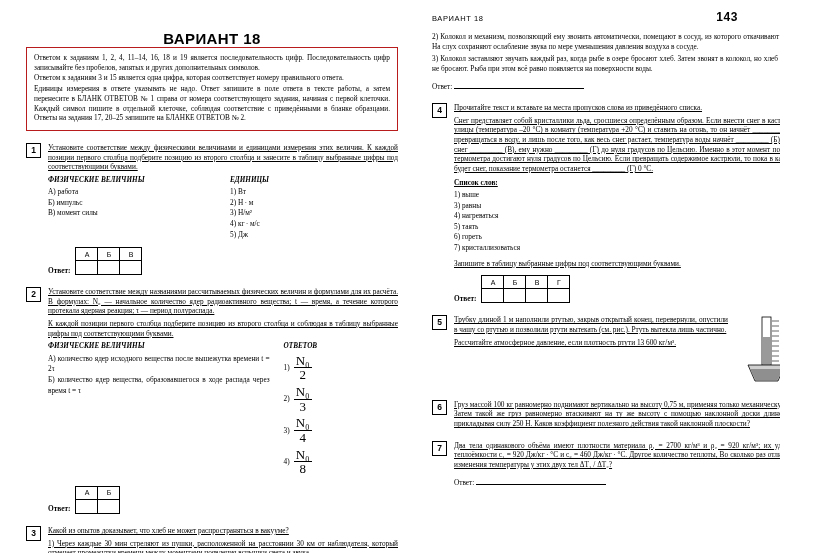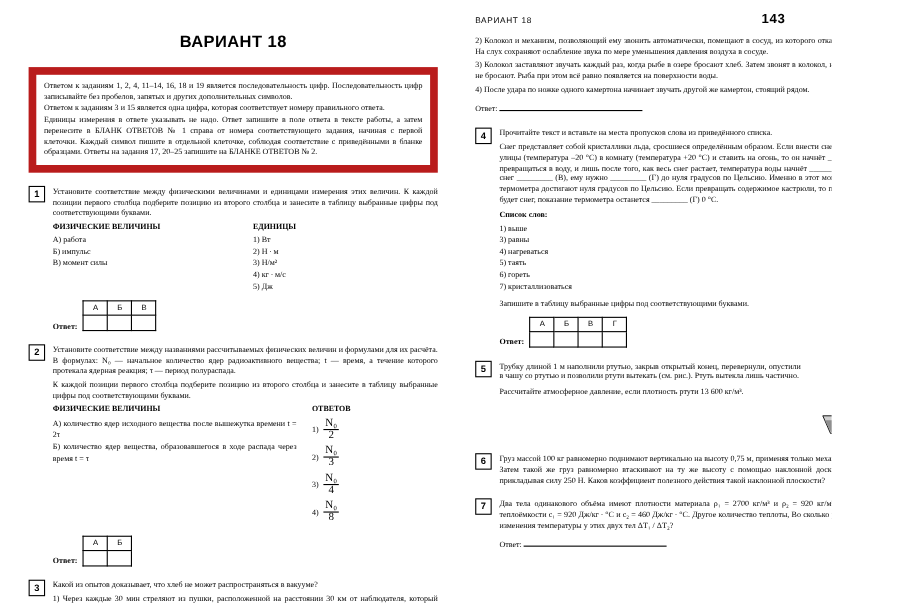--- a/index.html
+++ b/index.html
@@ -1,41 +1,41 @@
 <!DOCTYPE html>
 <html><head>
 <meta charset="utf-8">
 <style>
   html,body{margin:0;padding:0;background:#ffffff;}
   body{width:820px;height:553px;font-family:"Liberation Serif",serif;color:#000;}
-  .page{position:relative;width:756px;height:553px;overflow:hidden;}
+  .page{position:relative;width:756px;height:553px;overflow:hidden;padding-left:24px;}
   .col{position:absolute;top:0;width:372px;}
   .col-left{left:26px;}
   .col-right{left:432px;}
   .hdr{position:absolute;top:14px;font-size:7.5px;letter-spacing:.6px;font-family:"Liberation Sans",sans-serif;}
   .hdr-variant{left:432px;color:#000;}
   .hdr-page{right:42px;font-size:12px;font-weight:bold;font-family:"Liberation Sans",sans-serif;top:10px;}
   .title{text-align:center;font-size:15px;font-weight:bold;font-family:"Liberation Sans",sans-serif;margin-top:30px;letter-spacing:.4px;}
-  .instr{margin-top:14px;border:7px solid #b91c1c;padding:5px 7px 6px 7px;font-size:7.3px;line-height:1.33;text-align:justify;}
+  .instr{border:1px solid #b91c1c;padding:5px 7px 6px 7px;font-size:7.3px;line-height:1.33;text-align:justify;}
   .instr p{margin:0 0 1px 0;}
   .task{position:relative;margin-top:12px;padding-left:22px;font-size:7.3px;line-height:1.32;text-align:justify;}
   .tasknum{position:absolute;left:0;top:0px;width:13px;height:13px;border:1px solid #000;font-family:"Liberation Sans",sans-serif;font-size:8.5px;font-weight:bold;display:flex;align-items:center;justify-content:center;}
-  .task p{margin:0 0 3px 0;}
+  .task p{margin:0 0 3px 0;text-decoration:underline;}
   .bold{font-weight:bold;}
   .cols2{display:flex;gap:14px;margin-top:4px;}
   .cols2 > div{flex:1;}
-  .subhdr{font-weight:bold;font-size:7.2px;margin-bottom:2px;}
+  .subhdr{font-weight:bold;font-size:7.2px;margin-bottom:2px;font-style:italic;}
   .lst{margin:0;padding:0;list-style:none;font-size:7.3px;line-height:1.45;}
   .lst li{margin:0;}
   .ans-row{display:flex;align-items:flex-end;gap:5px;margin-top:7px;}
   .ans-label{font-size:7.3px;font-weight:bold;}
   table.grid{border-collapse:collapse;}
   table.grid td{border:1px solid #000;width:19px;height:11px;text-align:center;font-size:7px;font-family:"Liberation Sans",sans-serif;}
   table.grid td.hd{height:10px;font-weight:normal;}
-  .frac{display:inline-block;text-align:center;vertical-align:middle;line-height:1.05;font-size:10px;}
+  .frac{display:inline-block;text-align:center;vertical-align:middle;line-height:1.05;font-size:13px;}
   .frac .num{display:block;border-bottom:1px solid #000;padding:0 2px;}
   .frac .den{display:block;padding:0 2px;}
   .formula-row{display:flex;align-items:center;gap:4px;margin-bottom:3px;font-size:7.3px;}
   .ansline{margin-top:7px;font-size:7.3px;}
   .ansline .ul{display:inline-block;border-bottom:1px solid #000;width:130px;height:7px;}
   .flexrow{display:flex;gap:6px;align-items:flex-start;}
 </style>
 </head>
 <body>
 
@@ -92,21 +92,21 @@
             <td></td>
           </tr>
         </tbody>
           </table>
       </div>
     </div>
 
     <div class="task">
       <div class="tasknum">2</div>
       <p>Установите соответствие между названиями рассчитываемых физических величин и формулами для их расчёта. В формулах: N₀ — начальное количество ядер радио­активного вещества; t — время, а течение которого протекала ядерная реакция; τ — период полураспада.</p>
-      <p>К каждой позиции первого столбца подберите позицию из второго столбца и занесите в таблицу выбранные цифры под соответствующими буквами.</p>
+      <p>К каждой позиции первого столбца подберите позицию из второго столбца и соблюдая в таблицу выбранные цифры под соответствующими буквами.</p>
       <div class="cols2">
         <div style="flex:1.55">
           <div class="subhdr">ФИЗИЧЕСКИЕ ВЕЛИЧИНЫ</div>
           <ul class="lst">
             <li>А) количество ядер исходного вещества после выше­жутка времени t = 2τ</li>
             <li>Б) количество ядер вещества, образовавшегося в ходе распада через время t = τ</li>
           </ul>
         </div>
         <div style="flex:.8">
           <div class="subhdr">ОТВЕТОВ</div>
@@ -163,21 +163,20 @@
       <p>1) Через каждые 30 мин стреляют из пушки, расположенной на расстоянии 30 км от наблюдателя, который отмечает промежутки времени между моментами появле­ния вспышки света и звука.</p>
     </div>
 
   </div>
 
   <div class="col col-right">
 
     <div style="margin-top:32px;font-size:7.3px;line-height:1.32;text-align:justify;font-family:Liberation Serif, serif;">
       <p style="margin:0 0 3px 0;">2) Колокол и механизм, позволяющий ему звонить автоматически, помещают в со­суд, из которого откачивают воздух. На слух сохраняют ослабление звука по мере уменьшения давления воздуха в сосуде.</p>
       <p style="margin:0 4px 3px 0;">3) Колокол заставляют звучать каждый раз, когда рыбе в озере бросают хлеб. Затем звонят в колокол, но хлеб в воду не бросают. Рыба при этом всё равно появляется на поверхности воды.</p>
-      <p style="margin:0 0 3px 0;">4) После удара по ножке одного камертона начинает звучать другой же камертон, сто­ящий рядом.</p>
       <div class="ansline">
         <span>Ответ:</span>
         <span class="ul"></span>
       </div>
     </div>
 
     <div class="task">
       <div class="tasknum">4</div>
       <p>Прочитайте текст и вставьте на места пропусков слова из приведённого списка.</p>
       <p>Снег представляет собой кристаллики льда, сросшиеся определённым образом. Если внести снег в кастрюлю с улицы (температура –20 °С) в комнату (температура +20 °С) и ставить на огонь, то он начнёт _________ (А) и превращаться в воду, и лишь после того, как весь снег растает, температура воды начнёт _________ (Б). Чтобы снег _________ (В), ему нужно _________ (Г) до нуля градусов по Цельсию. Именно в этот момент показания термометра достигают нуля градусов по Цельсию. Если превращать со­держимое кастрюли, то пока в кастрюле будет снег, показание термометра останется _________ (Г) 0 °С.</p>

